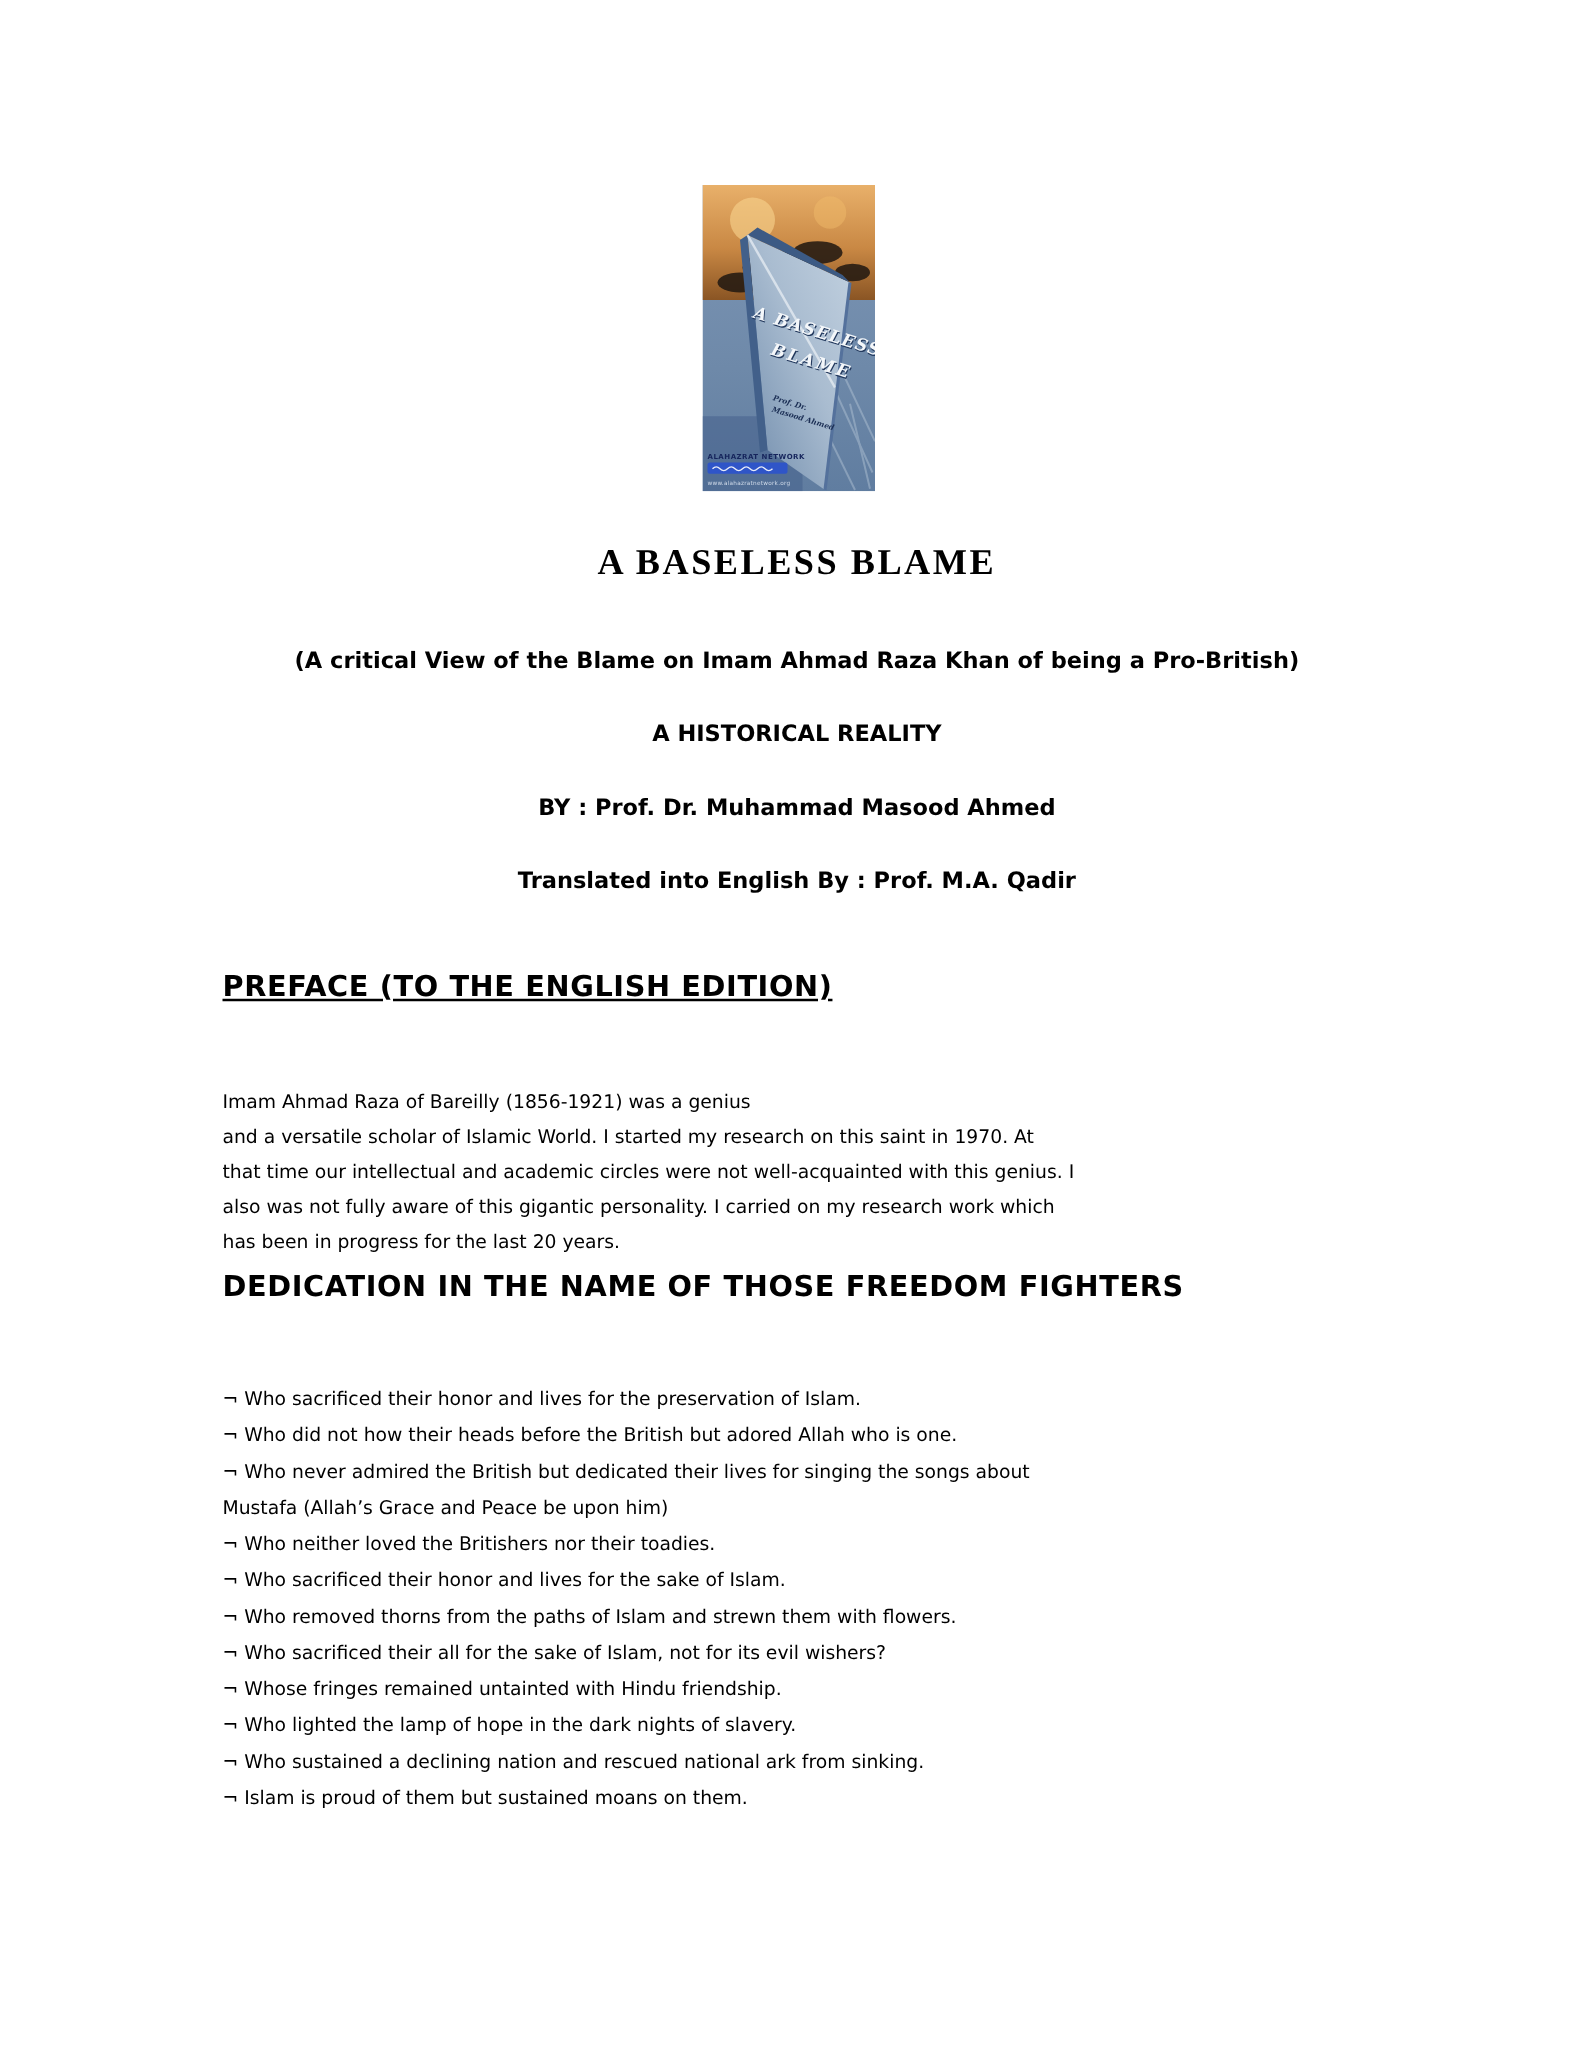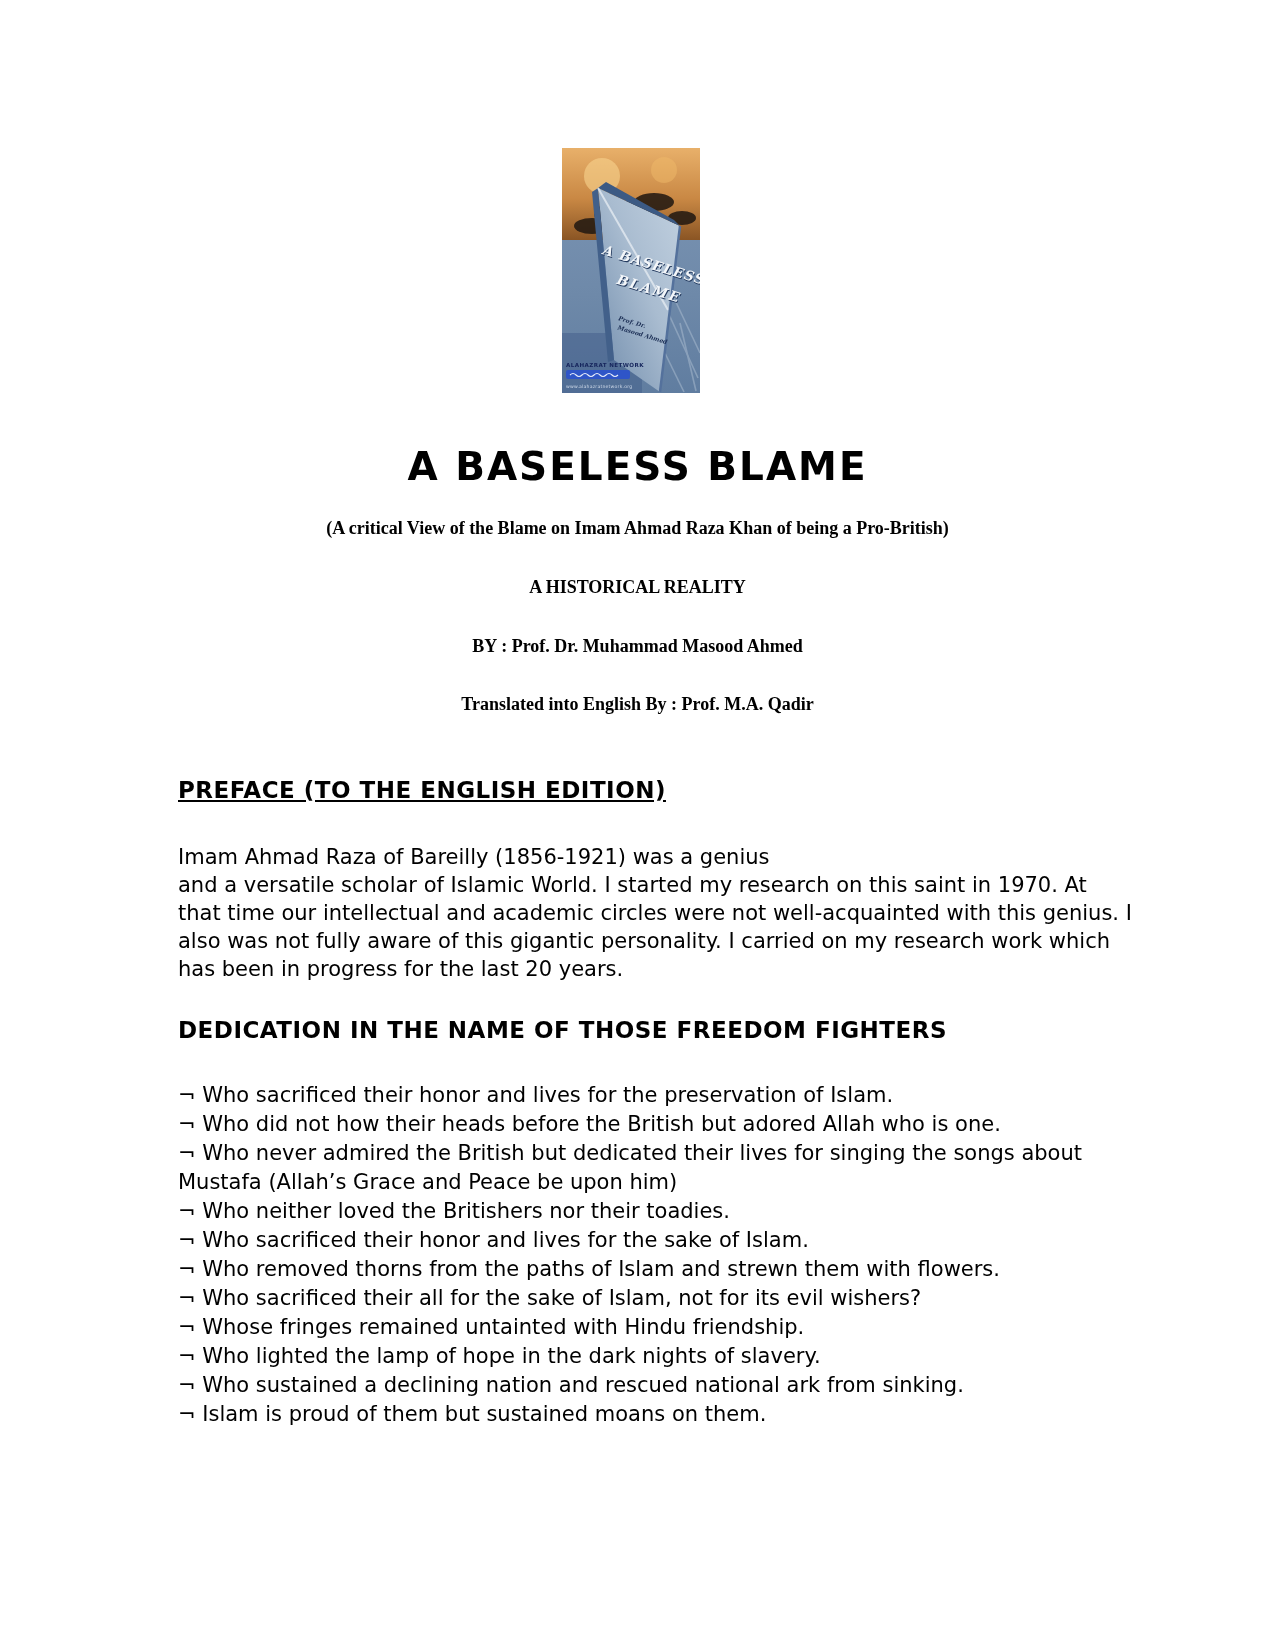--- a/index.html
+++ b/index.html
@@ -14,57 +14,58 @@
   }
   .cover {
     position: absolute;
     left: 562px;
     top: 148px;
     width: 138px;
     height: 245px;
   }
   .doc-title {
     position: absolute;
-    top: 444px;
+    top: 434px;
     left: 0;
     width: 100%;
     text-align: center;
-    font-size: 39px;
+    font-size: 29px;
     font-weight: bold;
     letter-spacing: 2px;
+    font-family: Liberation Serif, serif;
   }
   .center-line {
     position: absolute;
     left: 0;
     width: 100%;
     text-align: center;
     font-size: 18px;
     font-weight: bold;
-    font-family: Liberation Serif, serif;
   }
   .doc-subtitle  { top: 518px; }
   .doc-tagline   { top: 577px; }
   .doc-byline    { top: 636px; }
   .doc-translator{ top: 694px; }
   .section-heading {
     position: absolute;
     left: 178px;
     width: 930px;
     margin: 0;
     font-size: 23px;
     font-weight: bold;
     letter-spacing: 0.5px;
   }
   .preface-heading    { top: 777px; text-decoration: underline; }
   .dedication-heading { top: 1017px; }
   .body-block {
     position: absolute;
     left: 178px;
     width: 935px;
-    font-size: 21px;
+    font-size: 15px;
+    margin-top: 24px;
   }
   .preface-body    { top: 843px;  line-height: 28px; }
   .dedication-list { top: 1081px; line-height: 29px; }
   .text-line { white-space: pre; }
 </style>
 </head>
 <body>
 
 <div class="page">
 

